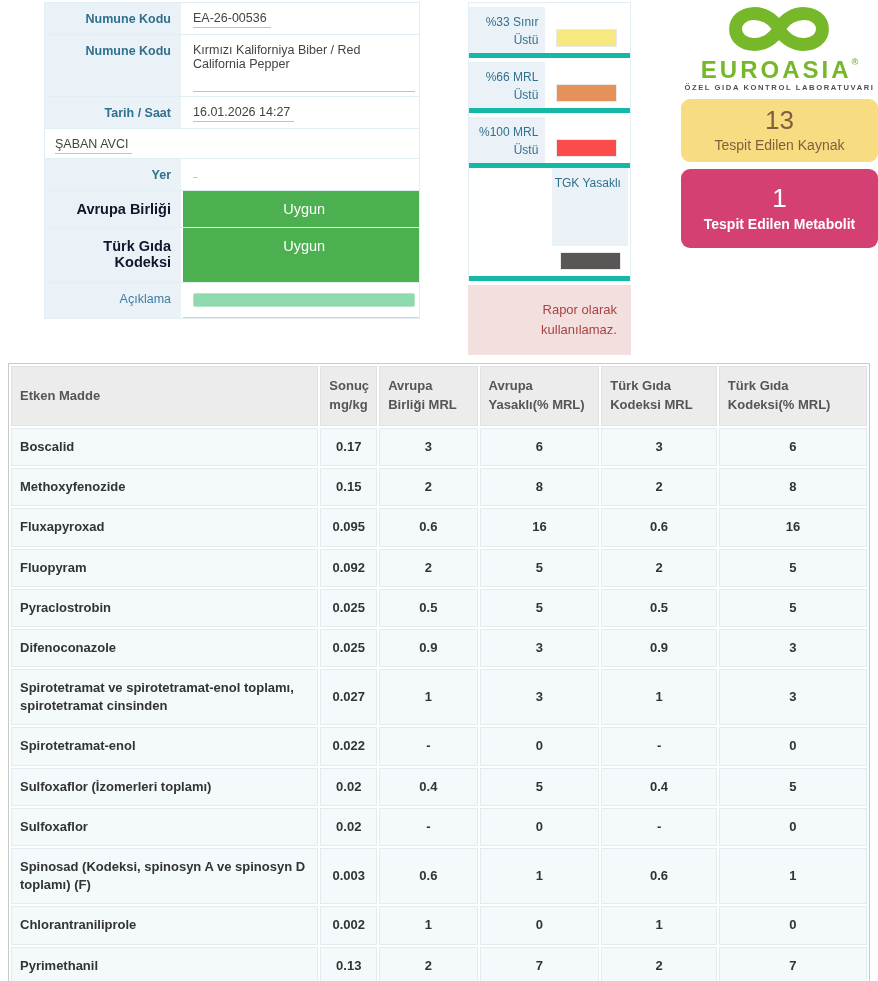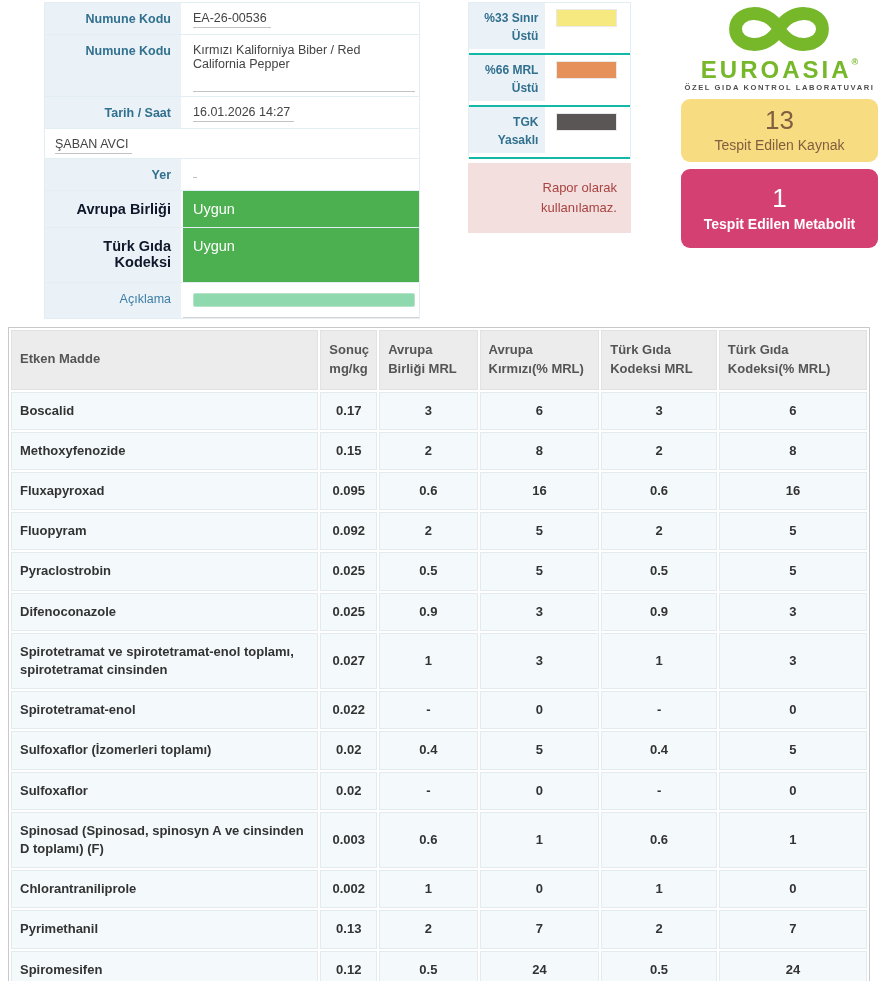--- a/index.html
+++ b/index.html
@@ -18,30 +18,30 @@
     font-weight:bold;font-size:12.5px;text-align:right;
     padding:9px 10px 8px 0;box-sizing:border-box;border-right:2px solid #fff;
   }
   .f-value{
     flex:1;background:#fff;padding:8px 4px 4px 10px;font-size:12.5px;color:#444;
     box-sizing:border-box;
   }
   .f-underline{display:inline-block;border-bottom:1px solid #c3c3c3;padding:0 4px 2px 0;min-width:0;}
   .form-row.multiline .f-underline{display:block;padding-bottom:20px;}
   .form-row.status .f-label{font-size:14.5px;color:#0f172a;padding-top:10px;}
-  .form-row.status .f-value{color:#fff;font-size:14.5px;padding:10px 4px 10px 10px;}
+  .form-row.status .f-value{color:#fff;font-size:14.5px;padding:10px 4px 10px 10px;text-align:center;}
   .form-row.status-tall .f-value{padding-bottom:28px;}
   .form-row.aciklama .f-label{font-weight:normal;font-size:12.5px;color:#3d7da6;}
   .aciklama-bar{height:12px;border-radius:2px;margin:2px 0 6px 0;border:1px solid #b9e2ca;}
   .aciklama-underline{border-bottom:1px solid #d4d4d4;}
 
   
   .legend-panel{margin-left:48px;width:165px;}
   .legend-table{border:1px solid #e3edf4;border-bottom:none;}
-  .legend-row{display:flex;align-items:flex-start;border-bottom:2px solid #14b8a6;min-height:50px;font-weight:bold;}
+  .legend-row{display:flex;align-items:flex-end;border-bottom:5px solid #14b8a6;min-height:50px;}
   .legend-row:nth-child(4){min-height:30px;flex-direction:column;}
   .legend-label{
     width:78px;flex:0 0 78px;background:#EBF2F7;color:#31708f;font-size:12px;
     text-align:right;padding:6px 7px 4px 0;box-sizing:border-box;border-right:2px solid #fff;line-height:1.5;
   }
   .legend-swatch-cell{flex:1;background:#fff;padding:6px 9px;}
   .swatch{width:61px;height:18px;border:1px solid #e9e9e9;box-sizing:border-box;}
   .warning-box{
     margin-top:4px;background:#F2DFDE;color:#A94442;text-align:right;
     font-size:13px;line-height:1.55;padding:15px 14px;box-sizing:border-box;
@@ -127,20 +127,26 @@
           <div class="legend-row">
             <div class="legend-label">%33 Sınır Üstü</div>
             <div class="legend-swatch-cell">
               <div class="swatch" style="background: rgb(245, 233, 127);"></div>
             </div>
           </div>
           <div class="legend-row">
             <div class="legend-label">%66 MRL Üstü</div>
             <div class="legend-swatch-cell">
               <div class="swatch" style="background: rgb(230, 145, 90);"></div>
+            </div>
+          </div>
+          <div class="legend-row">
+            <div class="legend-label">%100 MRL Üstü</div>
+            <div class="legend-swatch-cell">
+              <div class="swatch" style="background: rgb(251, 75, 75);"></div>
             </div>
           </div>
           <div class="legend-row">
             <div class="legend-label">TGK Yasaklı</div>
             <div class="legend-swatch-cell">
               <div class="swatch" style="background: rgb(91, 86, 86);"></div>
             </div>
           </div>
         </div>
       <div class="warning-box">Rapor olarak kullanılamaz.</div>
@@ -176,21 +182,21 @@
         <col style="width:97px">
       <col style="width:118px">
         <col style="width:114px">
         <col style="width:146px">
     </colgroup>
     <thead>
         <tr id="headRow">
           <th>Etken Madde</th>
           <th>Sonuç mg/kg</th>
           <th>Avrupa Birliği MRL</th>
-          <th>Avrupa Kırmızı(% MRL)</th>
+          <th>Avrupa Yasaklı(% MRL)</th>
           <th>Türk Gıda Kodeksi MRL</th>
           <th>Türk Gıda Kodeksi(% MRL)</th>
         </tr>
       </thead>
     <tbody id="bodyRows">
         <tr>
           <td>Boscalid</td>
           <td class="num">0.17</td>
           <td class="num">3</td>
           <td class="num">6</td>
@@ -263,21 +269,21 @@
         </tr>
         <tr>
           <td>Sulfoxaflor</td>
           <td class="num">0.02</td>
           <td class="num">-</td>
           <td class="num">0</td>
           <td class="num">-</td>
           <td class="num">0</td>
         </tr>
         <tr>
-          <td>Spinosad (Spinosad, spinosyn A ve cinsinden D toplamı) (F)</td>
+          <td>Spinosad (Kodeksi, spinosyn A ve spinosyn D toplamı) (F)</td>
           <td class="num">0.003</td>
           <td class="num">0.6</td>
           <td class="num">1</td>
           <td class="num">0.6</td>
           <td class="num">1</td>
         </tr>
         <tr>
           <td>Chlorantraniliprole</td>
           <td class="num">0.002</td>
           <td class="num">1</td>

